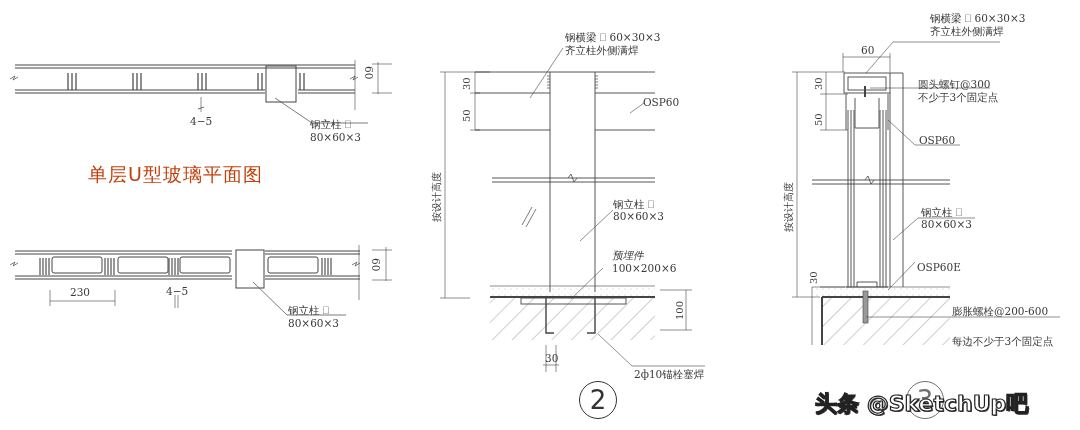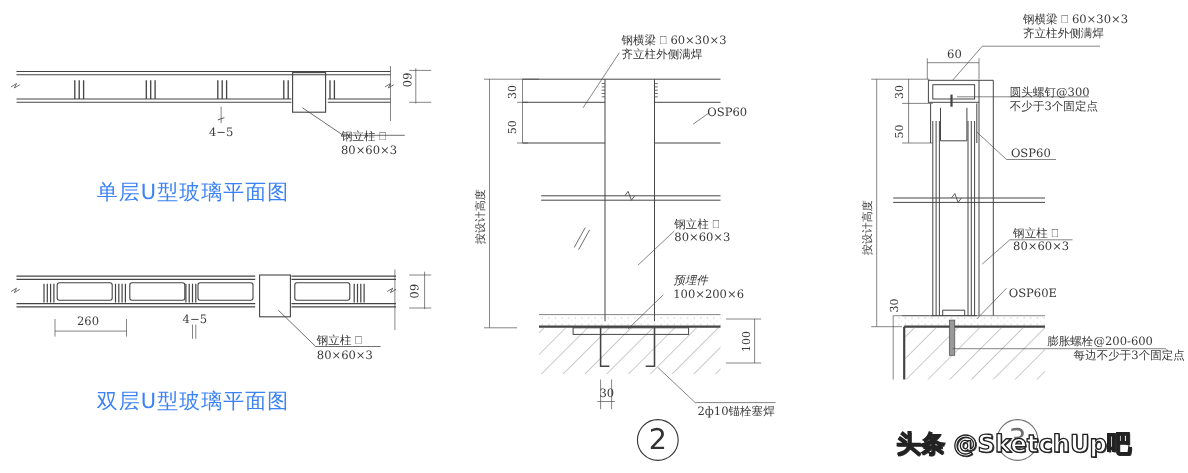--- a/index.html
+++ b/index.html
@@ -1,19 +1,19 @@
 <!DOCTYPE html>
 <html><head>
 <meta charset="utf-8">
 <style>
   html, body { margin: 0; padding: 0; background: #ffffff; }
   #canvas { position: relative; width: 1080px; height: 430px; overflow: hidden; background: #fff; font-family: "DejaVu Serif", serif; color: #333; }
   svg.draw { position: absolute; left: 0; top: 0; }
   .lbl { position: absolute; font-size: 10.5px; line-height: 12px; white-space: nowrap; color: #3a3a3a; font-family: "DejaVu Serif", serif; }
-  .title { position: absolute; font-family: "DejaVu Sans", sans-serif; font-size: 19px; color: #3b82f6; letter-spacing: 1px; white-space: nowrap; }
+  .title { position: absolute; font-family: "DejaVu Sans", sans-serif; font-size: 19px; color: #c2410c; letter-spacing: 1px; white-space: nowrap; }
   .vtxt { position: absolute; font-size: 10px; transform: rotate(-90deg); transform-origin: left top; white-space: nowrap; color: #3a3a3a; }
   .circle-num { position: absolute; width: 36px; height: 36px; border: 1.6px solid #333; border-radius: 50%; text-align: center; line-height: 36px; font-size: 26px; font-family: "DejaVu Sans", sans-serif; color: #333; }
   .watermark { position: absolute; font-family: "DejaVu Sans", sans-serif; font-size: 22px; color: #fff; -webkit-text-stroke: 1.2px #222; letter-spacing: 0px; white-space: nowrap; font-weight: bold; text-shadow: 1px 1px 0 #444; }
 </style>
 </head>
 <body>
 
 <div id="canvas">
 
   <svg class="draw" width="1080" height="430" viewBox="0 0 1080 430">
@@ -211,25 +211,24 @@
     </g>
   </svg>
 
   <div class="lbl" style="left:375px;top:66px;transform:rotate(90deg);transform-origin:left top;">60</div>
   <div class="lbl" style="left:190px;top:115px;">4−5</div>
   <div class="lbl" style="left:310px;top:118px;">钢立柱 ⎕</div>
   <div class="lbl" style="left:310px;top:131px;">80×60×3</div>
   <div class="title" style="left:88px;top:162px;">单层U型玻璃平面图</div>
 
   <div class="lbl" style="left:382px;top:258px;transform:rotate(90deg);transform-origin:left top;">60</div>
-  <div class="lbl" style="left:70px;top:286px;">260</div>
+  <div class="lbl" style="left:70px;top:286px;">230</div>
   <div class="lbl" style="left:166px;top:285px;">4−5</div>
   <div class="lbl" style="left:288px;top:304px;">钢立柱 ⎕</div>
   <div class="lbl" style="left:288px;top:317px;">80×60×3</div>
-  <div class="title" style="left:88px;top:352px;">双层U型玻璃平面图</div>
 
   <div class="lbl" style="left:565px;top:31px;">钢横梁 ⎕ 60×30×3</div>
   <div class="lbl" style="left:565px;top:44px;">齐立柱外侧满焊</div>
   <div class="lbl" style="left:643px;top:96px;">OSP60</div>
   <div class="lbl" style="left:613px;top:198px;">钢立柱 ⎕</div>
   <div class="lbl" style="left:613px;top:210px;">80×60×3</div>
   <div class="lbl" style="left:612px;top:249px;font-style:italic;">预埋件</div>
   <div class="lbl" style="left:612px;top:262px;">100×200×6</div>
   <div class="lbl" style="left:634px;top:368px;">2ф10锚栓塞焊</div>
   <div class="vtxt" style="left:461px;top:90px;">30</div>
@@ -242,21 +241,21 @@
   <div class="lbl" style="left:930px;top:12px;">钢横梁 ⎕ 60×30×3</div>
   <div class="lbl" style="left:930px;top:25px;">齐立柱外侧满焊</div>
   <div class="lbl" style="left:861px;top:44px;">60</div>
   <div class="lbl" style="left:918px;top:78px;">圆头螺钉@300</div>
   <div class="lbl" style="left:918px;top:91px;">不少于3个固定点</div>
   <div class="lbl" style="left:919px;top:134px;">OSP60</div>
   <div class="lbl" style="left:921px;top:206px;">钢立柱 ⎕</div>
   <div class="lbl" style="left:921px;top:218px;">80×60×3</div>
   <div class="lbl" style="left:917px;top:261px;">OSP60E</div>
   <div class="lbl" style="left:952px;top:305px;">膨胀螺栓@200-600</div>
-  <div class="lbl" style="left:952px;top:317px;margin-left:24px;">每边不少于3个固定点</div>
+  <div class="lbl" style="left:952px;top:335px;">每边不少于3个固定点</div>
   <div class="vtxt" style="left:813px;top:90px;">30</div>
   <div class="vtxt" style="left:813px;top:126px;">50</div>
   <div class="vtxt" style="left:808px;top:284px;">30</div>
   <div class="vtxt" style="left:782px;top:232px;">按设计高度</div>
   <div class="circle-num" style="left:906px;top:381px;opacity:0.7;">3</div>
 
   <div class="watermark" style="left:815px;top:389px;">头条 @SketchUp吧</div>
 </div>
 
 </body></html>

